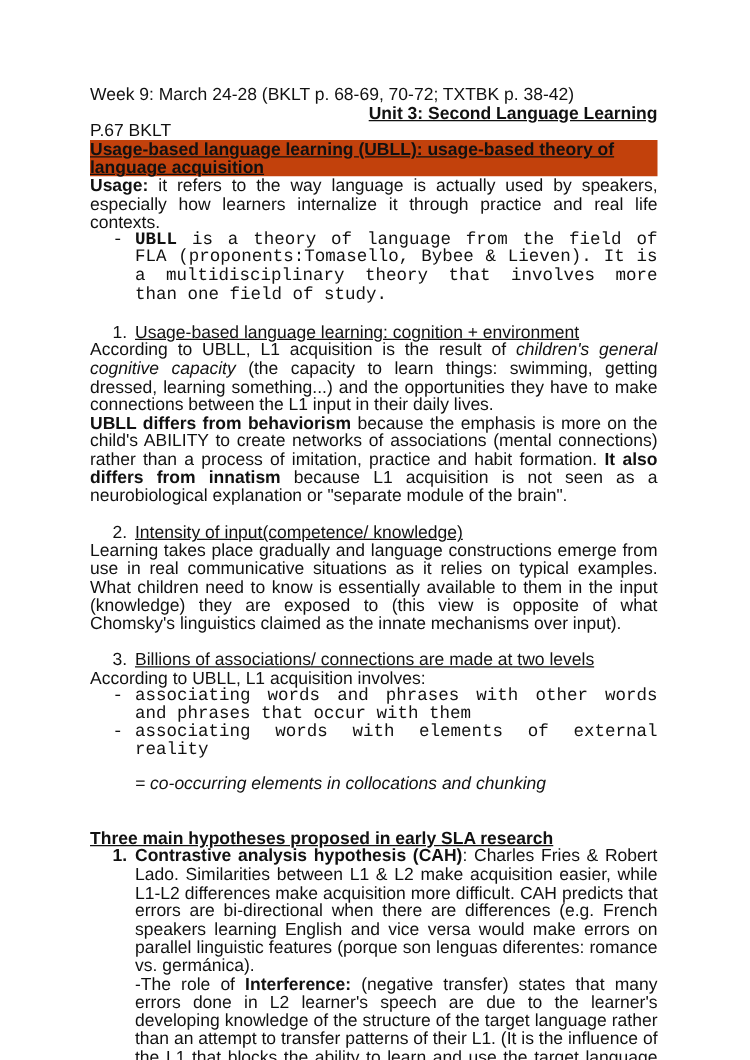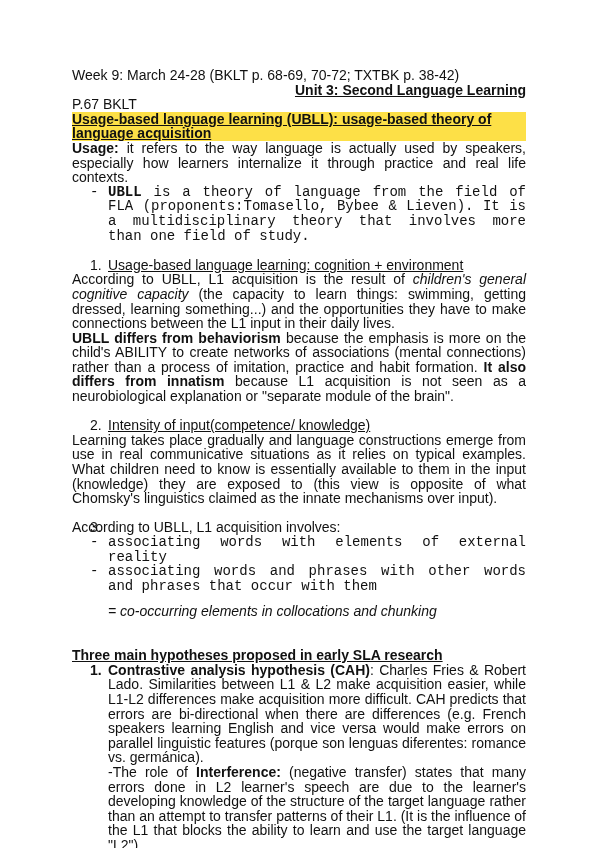--- a/index.html
+++ b/index.html
@@ -4,21 +4,21 @@
 <style>
   html, body { margin: 0; padding: 0; background: #ffffff; }
   body { width: 600px; height: 848px; position: relative; overflow: hidden;
          font-family: "Liberation Sans", sans-serif; color: #111; }
   .page { position: absolute; left: 72px; top: 68px; width: 454px; font-size: 14px; line-height: 14.6px; }
   p { margin: 0; }
   .center { text-align: right; }
   .u { text-decoration: underline; }
   .b { font-weight: bold; }
   .i { font-style: italic; margin-top: 11px; }
-  .hl { background: #fde047; display: block; }
+  .hl { background: #c2410c; display: block; }
   .justify { text-align: justify; }
   .dash-list { margin: 0; padding: 0; list-style: none; }
   .dash-list li { position: relative; padding-left: 36px; text-align: justify; font-family: Liberation Mono, monospace; }
   .dash-list li::before { content: "-"; position: absolute; left: 18px; }
   .num { position: relative; padding-left: 36px; }
   .num .n { position: absolute; left: 18px; }
   .gap { height: 14.6px; }
   .indent { padding-left: 36px; }
 </style>
 </head>
@@ -37,25 +37,25 @@
 
   <p class="num"><span class="n">1.</span><span class="u">Usage-based language learning: cognition + environment</span></p>
   <p class="justify"><span>According to UBLL, L1 acquisition is the result of </span><span class="i">children's general cognitive capacity</span><span> (the capacity to learn things: swimming, getting dressed, learning something...) and the opportunities they have to make connections between the L1 input in their daily lives.</span></p>
   <p class="justify"><span class="b">UBLL differs from behaviorism</span><span> because the emphasis is more on the child's ABILITY to create networks of associations (mental connections) rather than a process of imitation, practice and habit formation. </span><span class="b">It also differs from innatism</span><span> because L1 acquisition is not seen as a neurobiological explanation or "separate module of the brain".</span></p>
   <div class="gap"></div>
 
   <p class="num"><span class="n">2.</span><span class="u">Intensity of input(competence/ knowledge)</span></p>
   <p class="justify">Learning takes place gradually and language constructions emerge from use in real communicative situations as it relies on typical examples. What children need to know is essentially available to them  in the input (knowledge) they are exposed to (this view is opposite of what Chomsky's linguistics claimed as the innate mechanisms over input).</p>
   <div class="gap"></div>
 
-  <p class="num"><span class="n">3.</span></p>
+  <p class="num"><span class="n">3.</span><span class="u">Billions of associations/ connections are made at two levels</span></p>
   <p> According to UBLL, L1 acquisition involves:</p>
   <ul class="dash-list">
+    <li>associating words and phrases with other words and phrases that occur with them</li>
     <li>associating words with elements of external reality</li>
-    <li>associating words and phrases with other words and phrases that occur with them</li>
   </ul>
   <p class="indent i">= co-occurring elements in collocations and chunking</p>
   <div class="gap"></div>
   <div class="gap"></div>
 
   <p class="b u">Three main hypotheses proposed in early SLA research</p>
   <p class="num justify"><span class="n b">1.</span><span class="b">Contrastive analysis hypothesis (CAH)</span><span>: Charles Fries &amp; Robert Lado. Similarities between L1 &amp; L2 make acquisition easier, while L1-L2 differences make acquisition more difficult. CAH predicts that errors are bi-directional when there are differences (e.g. French speakers learning English and vice versa would make errors on parallel linguistic features (porque son lenguas diferentes: romance vs. germánica).</span></p>
   <p class="indent justify"><span>-The role of </span><span class="b">Interference:</span><span> (negative transfer) states that many errors done in L2 learner's speech are due to the learner's developing knowledge of the structure of the target language rather than an attempt to transfer patterns of their L1. (It is the influence of the L1 that blocks the ability to learn and use the target language "L2").</span></p>
 </div>
 

